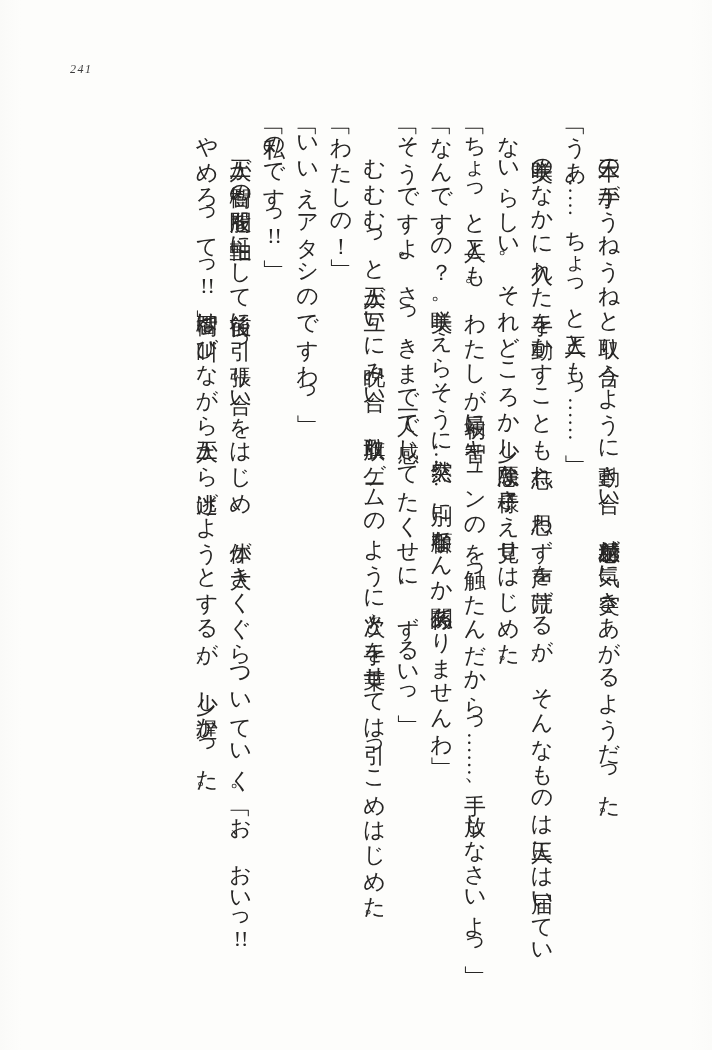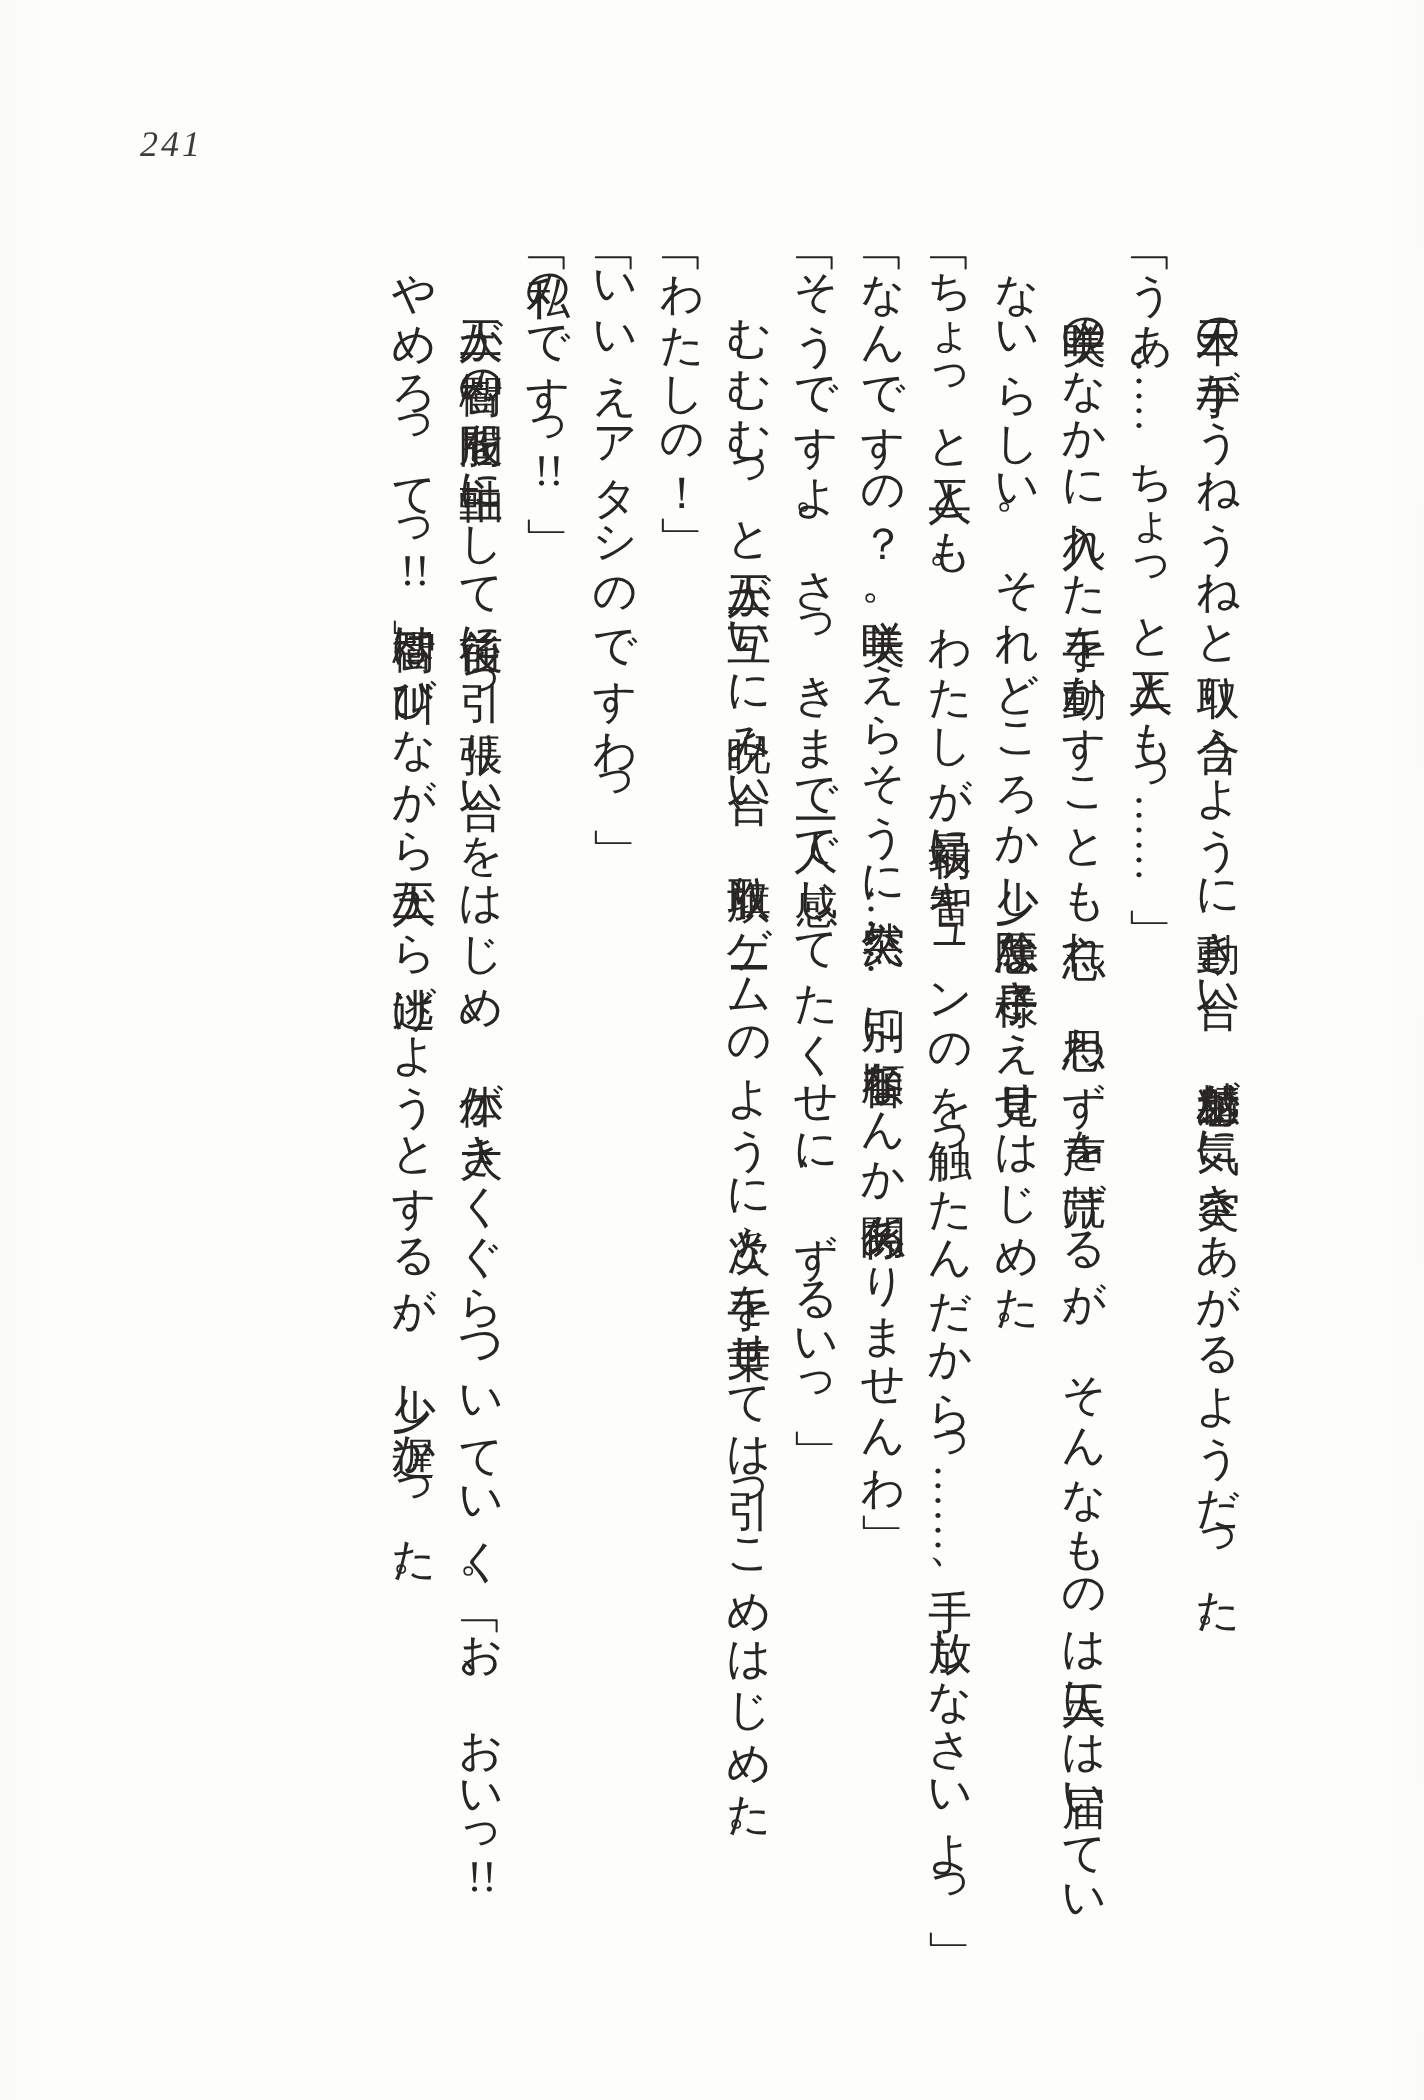--- a/index.html
+++ b/index.html
@@ -12,21 +12,21 @@
   }
   .page {
     position: absolute;
     inset: 0;
     background: linear-gradient(90deg, #fafaf8 0%, #fdfdfb 3%, #fdfdfb 97%, #fbfbf9 100%);
   }
   .page-number {
     position: absolute;
     top: 62px;
     left: 70px;
-    font-size: 18px;
+    font-size: 12px;
     font-style: italic;
     color: #3c3c3c;
     letter-spacing: 1.5px;
     font-family: Liberation Serif, serif;
   }
   .text-block {
     position: absolute;
     top: 121px;
     right: 86px;
     height: 850px;

